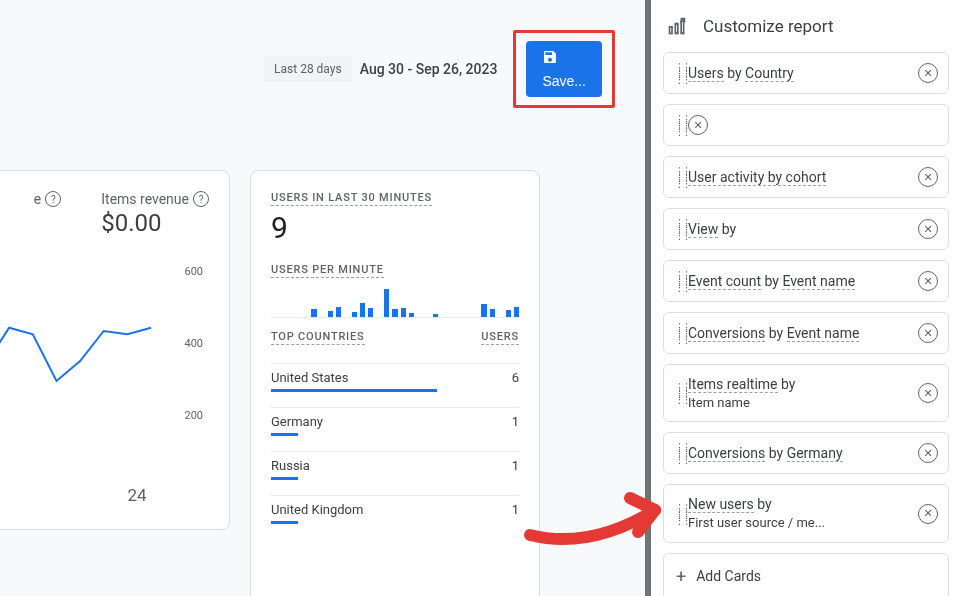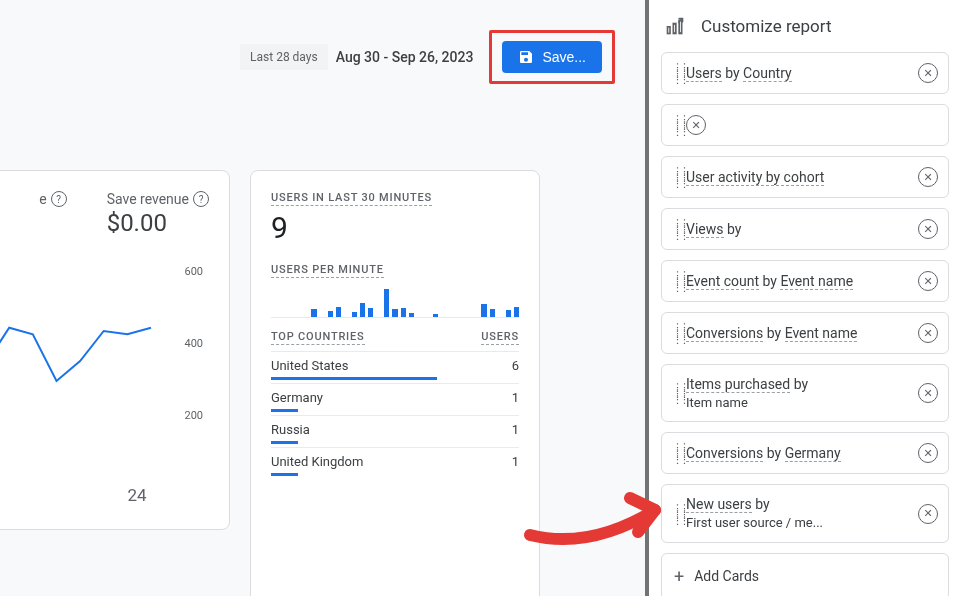--- a/index.html
+++ b/index.html
@@ -55,20 +55,21 @@
       color: white;
       border: none;
       padding: 8px 16px;
       font-size: 14px;
       font-weight: 500;
       border-radius: 4px;
       display: flex;
       align-items: flex-start;
       gap: 8px;
       cursor: pointer;
+      flex-direction: column;
     }
     
     .cards-row {
       position: absolute;
       top: 170px;
       left: -120px;
       display: flex;
       gap: 20px;
     }
     
@@ -186,20 +187,21 @@
       margin-bottom: 6px;
     }
     .tc-header span { border-bottom: 1px dashed #9aa0a6; padding-bottom: 1px; }
     
     .tc-row {
       font-size: 13px;
       color: #3c4043;
       position: relative;
       border-top: 1px solid #e8eaed;
       padding: 6px 0 10px 0;
+      margin-top: 12px;
     }
     .tc-row-content { display: flex; justify-content: space-between; }
     .tc-bar {
       position: absolute;
       bottom: 3px;
       left: 0;
       height: 3px;
       background: #1a73e8;
     }
     
@@ -215,21 +217,21 @@
     }
     
     
     .side-panel {
       position: absolute;
       right: 0;
       top: 0;
       width: 316px;
       height: 596px;
       background: white;
-      border-left: 4px solid #737373;
+      border-left: 6px solid #737373;
       padding: 0 12px;
       overflow-y: auto;
     }
     
     .panel-header {
       display: flex;
       align-items: center;
       gap: 16px;
       padding: 16px 8px 16px 4px;
       font-size: 17px;
@@ -316,21 +318,21 @@
     <div class="card revenue-card">
       <div class="revenue-header">
         <div class="metric-block">
           <div class="metric-label">
             <span>e</span>
             <span class="help-icon">?</span>
           </div>
         </div>
         <div class="metric-block">
           <div class="metric-label">
-            <span>Save revenue</span>
+            <span>Items revenue</span>
             <span class="help-icon">?</span>
           </div>
           <div class="metric-value">$0.00</div>
         </div>
       </div>
       <div class="chart-area">
         <svg class="spark" viewBox="0 0 280 200" preserveAspectRatio="none">
           <polyline id="chart-line" fill="none" stroke="#1a73e8" stroke-width="2" points="0.0,86.7 23.6,80.0 47.3,83.3 70.9,50.0 94.5,93.3 118.2,56.7 141.8,63.3 165.5,110.0 189.1,90.0 212.7,60.0 236.4,63.3 260.0,56.7"></polyline>
         </svg>
         <div class="y-tick" style="top:0">600</div>
@@ -457,21 +459,21 @@
         </div>
         <div class="card-text"><span class="dim1">User activity by cohort</span></div>
         <div class="remove-btn">✕</div>
       </div>
       <div class="panel-card">
         <div class="drag-handle">
           <span></span>
           <span></span>
           <span></span>
         </div>
-        <div class="card-text"><span class="dim1">Views</span> by</div>
+        <div class="card-text"><span class="dim1">View</span> by</div>
         <div class="remove-btn">✕</div>
       </div>
       <div class="panel-card">
         <div class="drag-handle">
           <span></span>
           <span></span>
           <span></span>
         </div>
         <div class="card-text"><span class="dim1">Event count</span> by <span class="dim1">Event name</span></div>
         <div class="remove-btn">✕</div>
@@ -484,21 +486,21 @@
         </div>
         <div class="card-text"><span class="dim1">Conversions</span> by <span class="dim1">Event name</span></div>
         <div class="remove-btn">✕</div>
       </div>
       <div class="panel-card">
         <div class="drag-handle">
           <span></span>
           <span></span>
           <span></span>
         </div>
-        <div class="card-text"><span class="dim1">Items purchased</span> by<span class="sub">Item name</span></div>
+        <div class="card-text"><span class="dim1">Items realtime</span> by<span class="sub">Item name</span></div>
         <div class="remove-btn">✕</div>
       </div>
       <div class="panel-card">
         <div class="drag-handle">
           <span></span>
           <span></span>
           <span></span>
         </div>
         <div class="card-text"><span class="dim1">Conversions</span> by <span class="dim1">Germany</span></div>
         <div class="remove-btn">✕</div>

